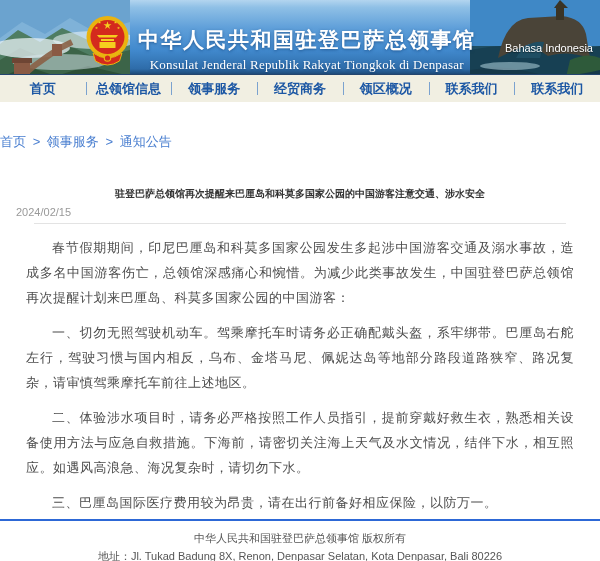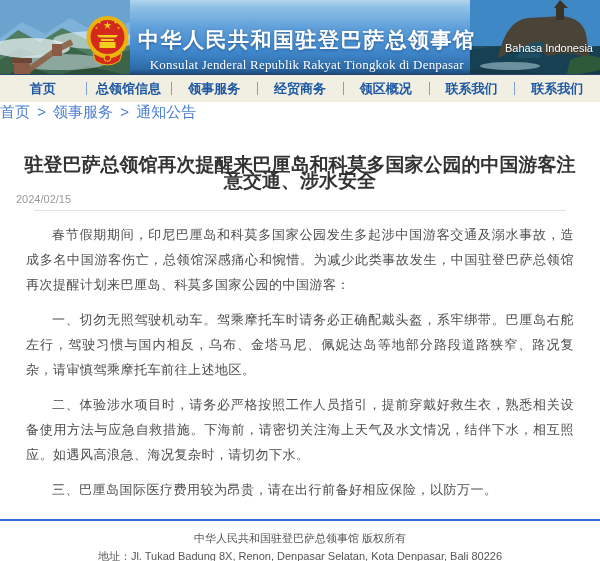--- a/index.html
+++ b/index.html
@@ -40,29 +40,29 @@
   .nav { display:flex; height:28px; background:#f1efe2; border-top:1px solid #24456e; }
   .nav-item {
     flex:1; text-align:center; line-height:27px; position:relative;
     font-size:13px; font-weight:bold; color:#1c57a4; cursor:pointer;
   }
   .nav-item + .nav-item::before {
     content:""; position:absolute; left:0; top:7px; width:1px; height:13px; background:#7ba2cf;
   }
 
   
-  .breadcrumb { margin-top:1px; font-size:15px; color:#4a7fd0; }
+  .breadcrumb { margin-top:31px; font-size:13px; color:#4a7fd0; }
   .breadcrumb .crumb { cursor:pointer; }
   .breadcrumb .sep { margin:0 3px; }
 
   
   .article { padding:0 16px; }
   .article-title {
     margin-top:35px; text-align:center;
-    font-size:19px; line-height:16px; font-weight:bold; color:#333333;
+    font-size:10px; line-height:16px; font-weight:bold; color:#333333;
   }
   .article-date { margin-top:4px; text-align:left; font-size:11px; line-height:12px; color:#999999; }
   .divider { height:1px; background:#e3e3e3; border:none; margin:5px 18px 0 18px; }
   .body-text { margin-top:11px; }
   .body-text p {
     margin:10px;
     font-family:"DejaVu Serif","Liberation Serif", serif;
     font-size:13px; line-height:25px; letter-spacing:.5px;
     color:#4d4d4d; text-indent:2em; text-align:justify;
   }

